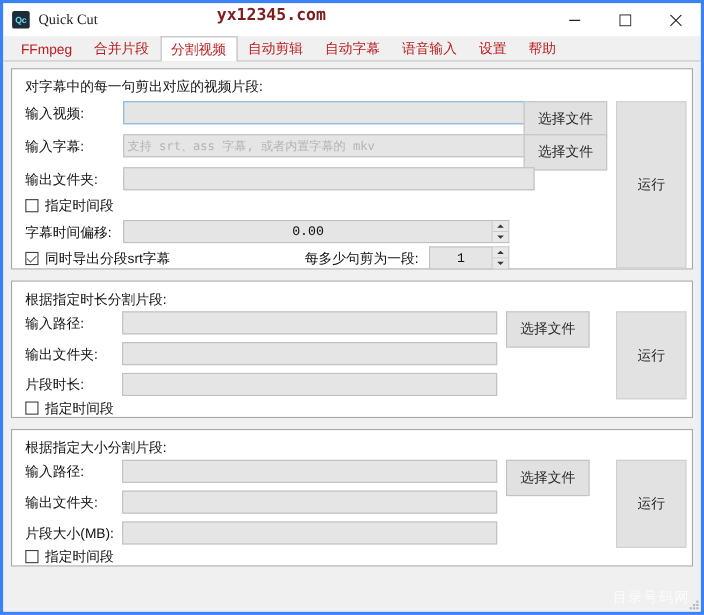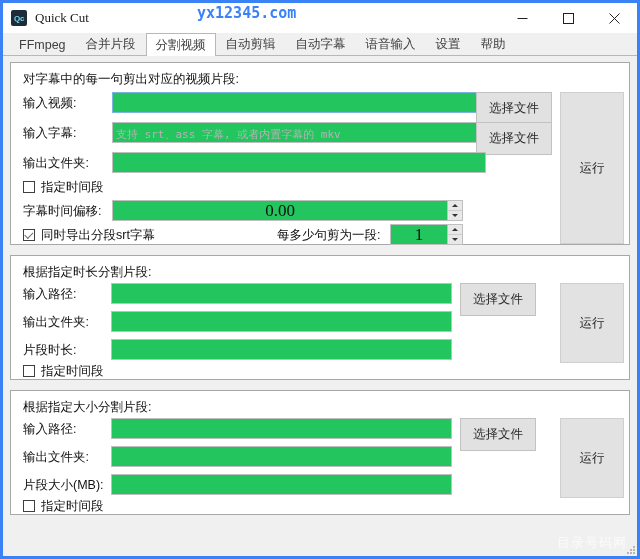--- a/index.html
+++ b/index.html
@@ -56,21 +56,21 @@
   .app-title {
     margin-left: 8px;
     font-size: 13px;
     color: #1a1a1a;
     font-family: Liberation Serif, serif;
   }
   .watermark-top {
     position: absolute;
     left: 194px;
     top: 1px;
-    color: #3b82f6;
+    color: #7f1d1d;
     font-size: 15px;
     font-weight: bold;
     font-family: "DejaVu Sans Mono", monospace;
     letter-spacing: 0px;
   }
   .win-controls {
     margin-left: auto;
     display: flex;
     height: 30px;
     flex: none;
@@ -97,21 +97,21 @@
     padding-left: 6px;
     box-sizing: border-box;
     flex: none;
   }
   .tab {
     height: 22px;
     padding: 0 9px;
     display: flex;
     align-items: center;
     font-size: 12.5px;
-    color: #404040;
+    color: #b91c1c;
     border: 1px solid transparent;
     border-bottom: none;
     box-sizing: border-box;
     white-space: nowrap;
   }
   .tab.active {
     background: #ffffff;
     border-color: #b8b8b8;
     position: relative;
     margin-bottom: -1px;
@@ -160,23 +160,23 @@
     font-size: 12.5px;
     color: #111111;
     white-space: nowrap;
   }
 
   .txt {
     position: absolute;
     height: 21px;
     box-sizing: border-box;
     border: 1px solid #bfbfbf;
-    background: #22c55e;
-    font-family: Liberation Serif, serif;
-    font-size: 17px;
+    background: #e5e5e5;
+    font-family: Liberation Mono, monospace;
+    font-size: 12px;
     color: #111111;
     padding: 0 3px;
     outline: none;
   }
   .txt.focused {
     border: 1px solid #7eb4e2;
   }
   .txt::placeholder {
     color: #b4b4b4;
     font-family: "DejaVu Sans Mono", monospace;

